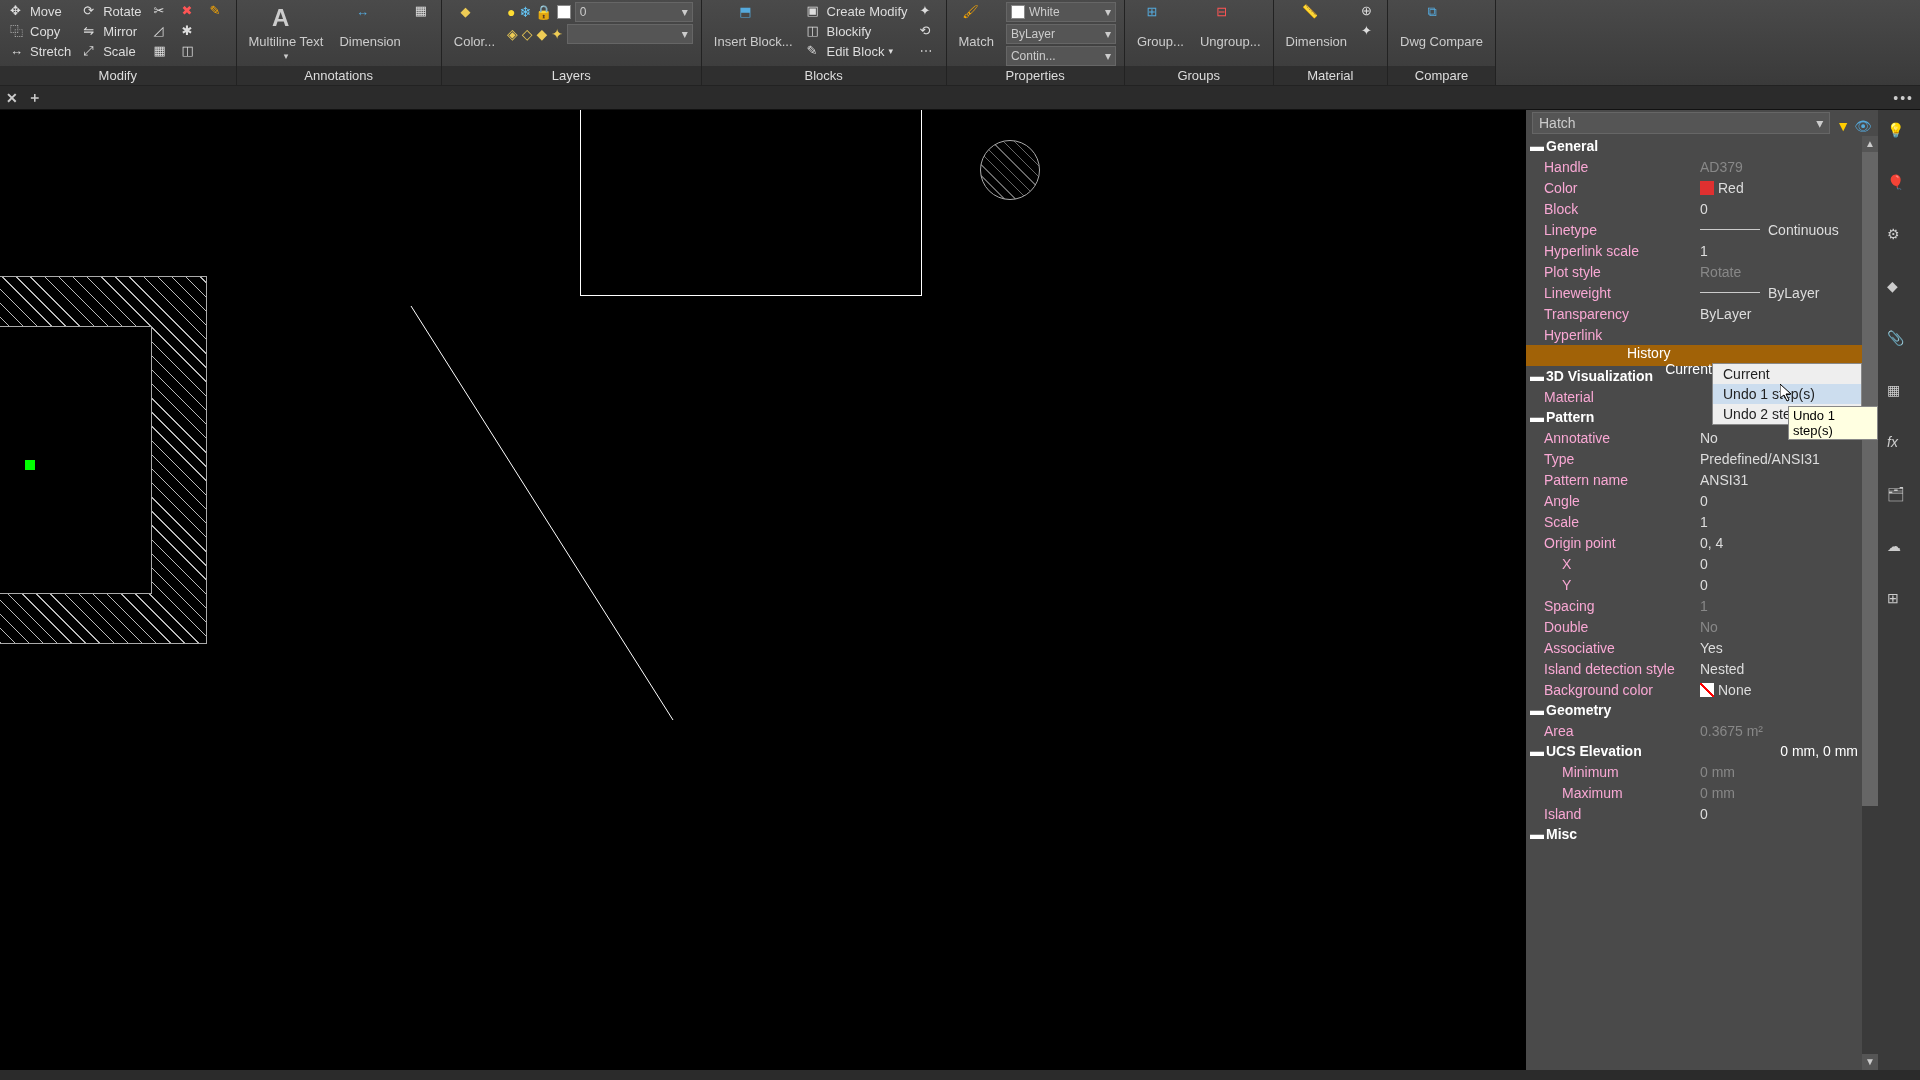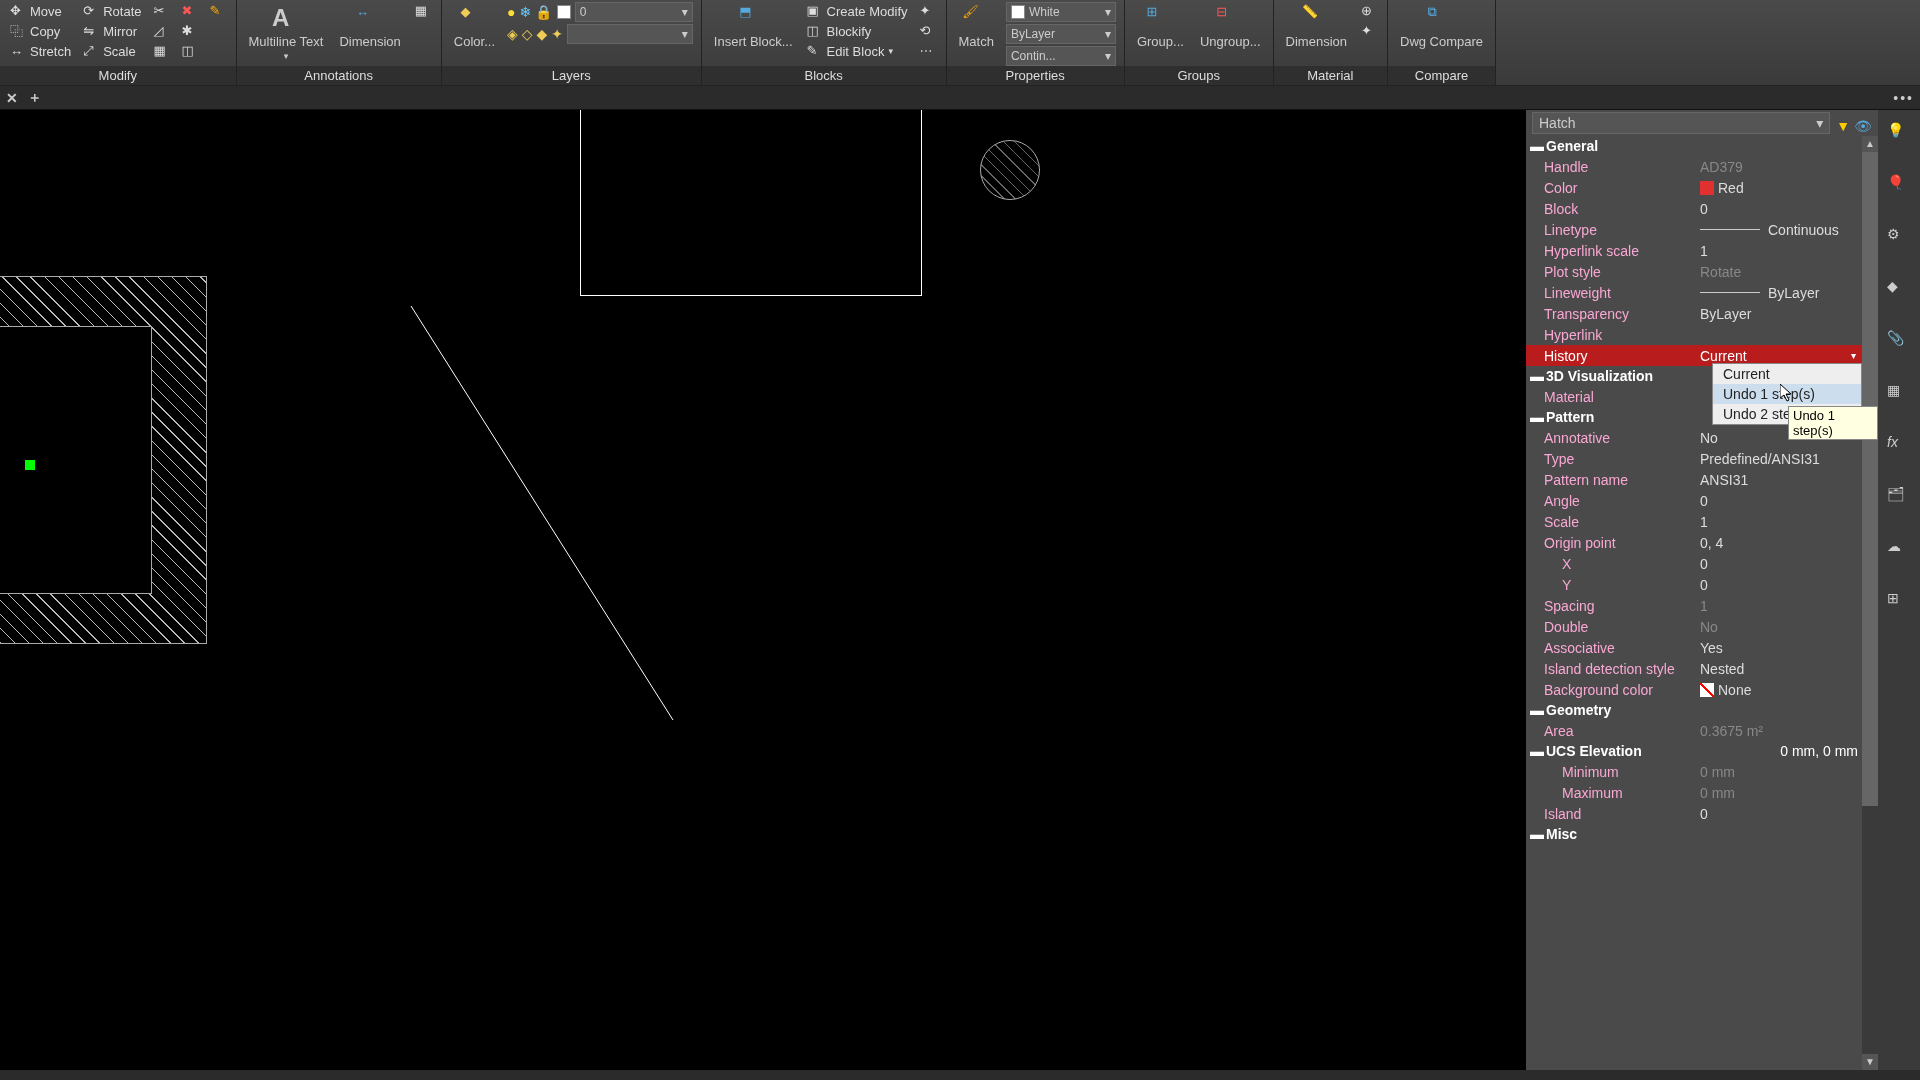--- a/index.html
+++ b/index.html
@@ -49,21 +49,21 @@
 .prop-scroll .thumb { background: #666; width: 100%; }
 .prop-scroll .arrow { height: 16px; background: #555; text-align: center; font-size: 10px; line-height: 16px; cursor: pointer; }
 .prop-list { margin-right: 16px; }
 .prop-section { display: flex; align-items: center; background: #4a4a4a; font-weight: bold; color: #fff; padding: 2px 4px; gap: 4px; }
 .prop-section .toggle { width: 12px; text-align: center; cursor: pointer; }
 .prop-row { display: flex; align-items: center; height: 21px; }
 .prop-row .label { width: 170px; padding-left: 18px; color: #f9a8d4; }
 .prop-row .label.indent { padding-left: 36px; }
 .prop-row .value { flex: 1; padding-left: 4px; color: #ddd; display: flex; align-items: center; gap: 4px; }
 .prop-row .value.ro { color: #888; }
-.prop-row.selected { background: #b91c1c; color: #fff; }
+.prop-row.selected { background: #a16207; color: #fff; flex-direction: column; }
 .prop-row.selected .label, .prop-row.selected .value { color: #fff; }
 .ltype-line { display: inline-block; width: 60px; border-top: 1px solid #ccc; margin-right: 4px; }
 .color-swatch { width: 14px; height: 14px; display: inline-block; }
 .value-drop { flex: 1; display: flex; justify-content: space-between; align-items: center; padding-right: 6px; }
 .value-drop .chev { font-size: 10px; }
 
 
 .history-popup { position: absolute; z-index: 20; background: #eee; color: #222; border: 1px solid #888; font-size: 14px; }
 .history-popup .opt { padding: 2px 10px; cursor: pointer; }
 .history-popup .opt.hover { background: #cde; }

